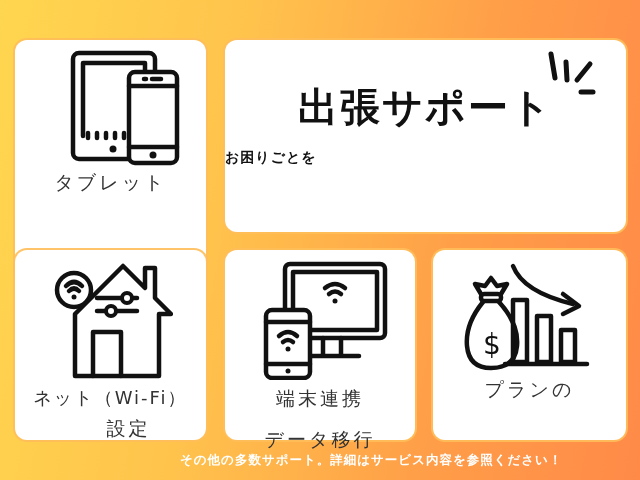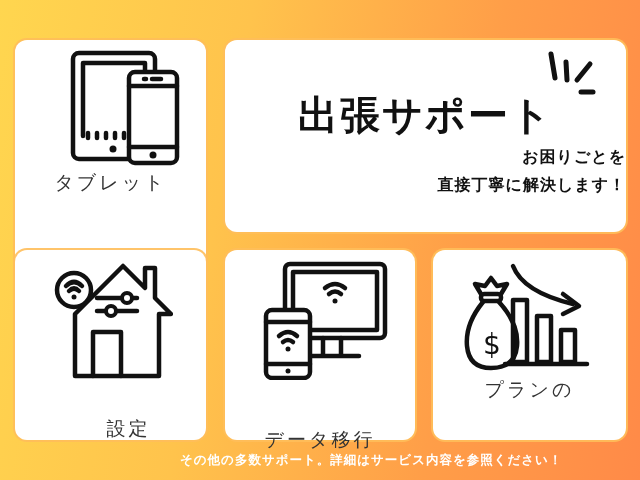--- a/index.html
+++ b/index.html
@@ -17,22 +17,22 @@
   .label {
     position:absolute; left:0; right:0; text-align:center;
     color:#333; font-size:19px; letter-spacing:3px; line-height:30px;
   }
   .title {
     position:absolute; left:0; right:0; text-align:center;
     font-size:40px; font-weight:bold; color:#111; letter-spacing:2px;
     font-family: "DejaVu Sans", sans-serif;
   }
   .sub {
-    position:absolute; left:0; right:0; text-align:right;
-    font-size:16px; font-weight:bold; color:#111; line-height:28px; letter-spacing:1px;
+    position:absolute; left:0; right:0; text-align:left;
+    font-size:14px; font-weight:bold; color:#111; line-height:28px; letter-spacing:1px;
   }
   .footer {
     position:absolute; left:180px; top:452px; width:460px; font-size:12.5px;
     color:#fff; font-weight:bold; letter-spacing:1px; white-space:nowrap;
   }
 </style>
 </head>
 <body>
 
 <div class="card" style="left:15px;top:40px;width:191px;height:245px;">
@@ -59,40 +59,40 @@
 
 <div class="card" style="left:225px;top:40px;width:401px;height:192px;">
   <svg class="icon" style="left:308px;top:8px;" width="70" height="60" viewBox="0 0 70 60">
     <g stroke="#111" stroke-width="5" stroke-linecap="round" fill="none">
       <line x1="18" y1="6" x2="22" y2="30"></line>
       <line x1="33" y1="14" x2="34" y2="32"></line>
       <line x1="57" y1="16" x2="44" y2="32"></line>
       <line x1="48" y1="44" x2="60" y2="44"></line>
     </g>
   </svg>
-  <div class="title" style="top:48px;">出張サポート</div>
+  <div class="title" style="top:40px;">出張サポート</div>
   <div class="sub" style="top:103px;">お困りごとを</div>
-  <div class="sub" style="top:131px;">直接丁寧に解決します！</div>
 </div>
 
 <div class="card" style="left:15px;top:250px;width:191px;height:190px;">
   <svg class="icon" style="left:38px;top:8px;" width="120" height="125" viewBox="0 0 120 125">
     <g fill="none" stroke="#111" stroke-width="4.5" stroke-linejoin="round" stroke-linecap="round">
       <circle cx="21" cy="32" r="17" fill="#fff"></circle>
       <path d="M13 28 Q21 20 29 28"></path>
       <path d="M16 33 Q21 28 26 33"></path>
       <path d="M22 56 L70 8 L92 30 V10 H102 V40 L118 56 H106 V118 H22 V56 Z"></path>
       <path d="M40 118 V74 H68 V118"></path>
       <line x1="44" y1="40" x2="84" y2="40"></line>
       <line x1="44" y1="53" x2="84" y2="53"></line>
     </g>
     <circle cx="21" cy="39" r="2.5" fill="#111"></circle>
     <circle cx="74" cy="40" r="5" fill="#fff" stroke="#111" stroke-width="4"></circle>
     <circle cx="58" cy="53" r="5" fill="#fff" stroke="#111" stroke-width="4"></circle>
   </svg>
+  <div class="label" style="top:133px;letter-spacing:2px;font-size:18px;">ネット（Wi-Fi）</div>
   <div class="label" style="top:163px;padding-left:36px;">設定</div>
 </div>
 
 <div class="card" style="left:225px;top:250px;width:190px;height:190px;">
   <svg class="icon" style="left:38px;top:10px;" width="125" height="120" viewBox="0 0 125 120">
     <g fill="none" stroke="#111" stroke-width="4.5" stroke-linejoin="round" stroke-linecap="round">
       <rect x="22" y="4" width="100" height="74" rx="5"></rect>
       <rect x="30" y="12" width="84" height="58"></rect>
       <line x1="60" y1="78" x2="60" y2="94"></line>
       <line x1="78" y1="78" x2="78" y2="94"></line>
@@ -102,20 +102,21 @@
       <rect x="3" y="50" width="44" height="68" rx="6" fill="#fff"></rect>
       <line x1="3" y1="62" x2="47" y2="62"></line>
       <line x1="3" y1="104" x2="47" y2="104"></line>
       <path d="M16 76 Q25 68 34 76"></path>
       <path d="M20 82 Q25 78 30 82"></path>
     </g>
     <circle cx="72" cy="41" r="2.5" fill="#111"></circle>
     <circle cx="25" cy="89" r="2.5" fill="#111"></circle>
     <circle cx="25" cy="111" r="2.5" fill="#111"></circle>
   </svg>
+  <div class="label" style="top:133px;">端末連携</div>
   <div class="label" style="top:163px;margin-top:11px;">データ移行</div>
 </div>
 
 <div class="card" style="left:433px;top:250px;width:193px;height:190px;">
   <svg class="icon" style="left:30px;top:12px;" width="135" height="120" viewBox="0 0 135 120">
     <g fill="none" stroke="#111" stroke-width="4.5" stroke-linejoin="round" stroke-linecap="round">
       <path d="M50 4 Q60 30 110 42"></path>
       <path d="M100 32 L116 44 L100 52"></path>
       <rect x="50" y="38" width="14" height="62"></rect>
       <rect x="74" y="54" width="14" height="46"></rect>

